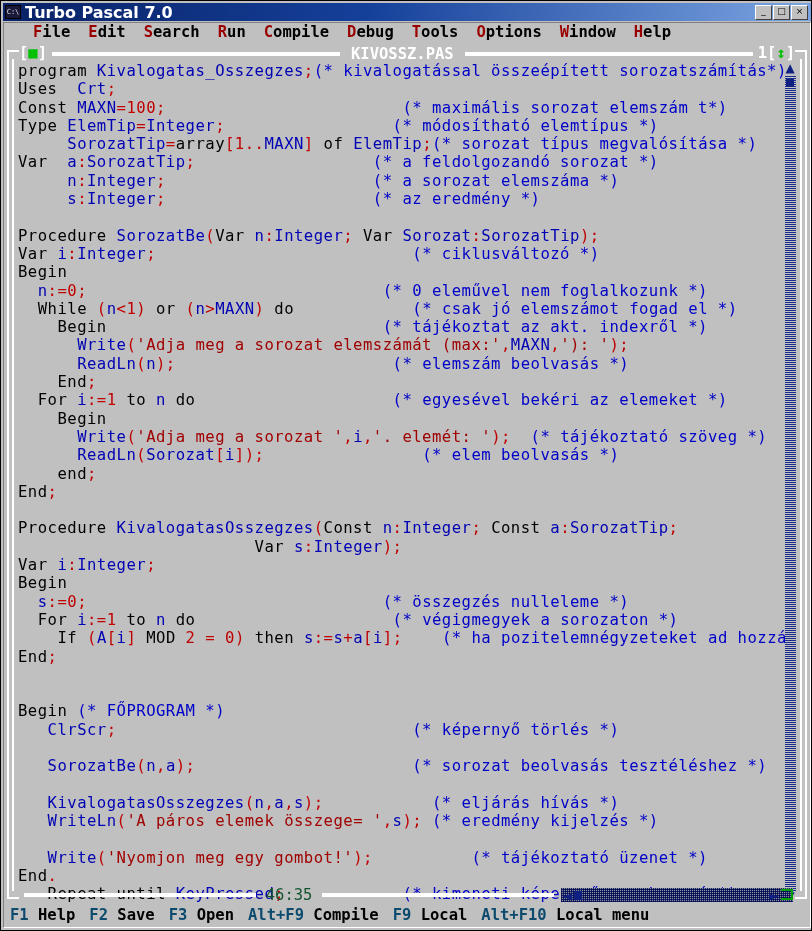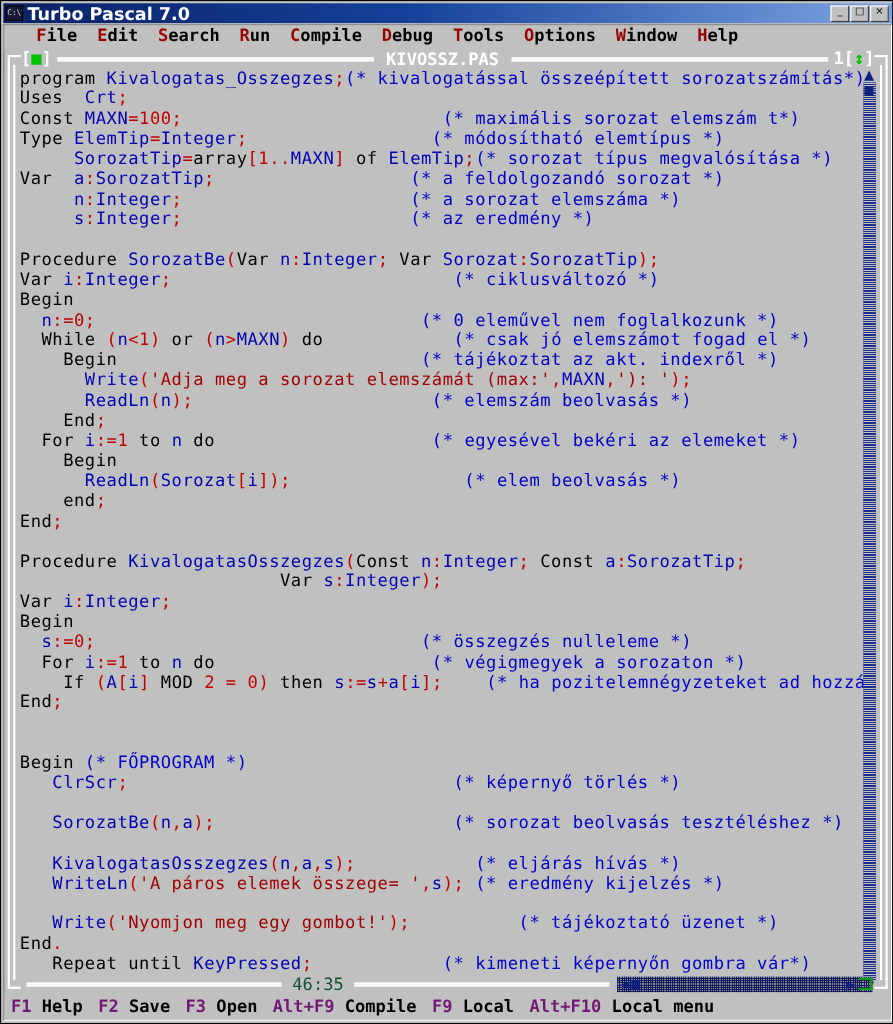--- a/index.html
+++ b/index.html
@@ -263,21 +263,21 @@
   }
   .sb-item {
     font-family: "DejaVu Sans Mono", "Liberation Mono", monospace;
     font-size: 15.5px;
     font-weight: bold;
     color: #000000;
     white-space: pre;
     margin-right: 14px;
     cursor: default;
   }
-  .sb-item .key { color: #701a75; }
+  .sb-item .key { color: #0c4a6e; }
 </style>
 </head>
 <body>
 
 <div id="app">
 
   <div id="titlebar">
     <div class="tb-icon">C:\</div>
     <div class="tb-title">Turbo Pascal 7.0</div>
     <div class="tb-spacer"></div>
@@ -333,20 +333,21 @@
           <div class="code-line"><span class="kw">Var </span><span class="id">i</span><span class="pn">:</span><span class="id">Integer</span><span class="pn">;</span><span class="">                          </span><span class="cm">(* ciklusváltozó *)</span></div>
           <div class="code-line"><span class="kw">Begin</span></div>
           <div class="code-line"><span class="">  </span><span class="id">n</span><span class="pn">:=</span><span class="num">0</span><span class="pn">;</span><span class="">                              </span><span class="cm">(* 0 eleművel nem foglalkozunk *)</span></div>
           <div class="code-line"><span class="">  </span><span class="kw">While </span><span class="pn">(</span><span class="id">n</span><span class="pn">&lt;</span><span class="num">1</span><span class="pn">) </span><span class="kw">or </span><span class="pn">(</span><span class="id">n</span><span class="pn">&gt;</span><span class="id">MAXN</span><span class="pn">) </span><span class="kw">do</span><span class="">            </span><span class="cm">(* csak jó elemszámot fogad el *)</span></div>
           <div class="code-line"><span class="">    </span><span class="kw">Begin</span><span class="">                            </span><span class="cm">(* tájékoztat az akt. indexről *)</span></div>
           <div class="code-line"><span class="">      </span><span class="id">Write</span><span class="pn">(</span><span class="st">'Adja meg a sorozat elemszámát (max:'</span><span class="pn">,</span><span class="id">MAXN</span><span class="pn">,</span><span class="st">'): '</span><span class="pn">);</span></div>
           <div class="code-line"><span class="">      </span><span class="id">ReadLn</span><span class="pn">(</span><span class="id">n</span><span class="pn">);</span><span class="">                      </span><span class="cm">(* elemszám beolvasás *)</span></div>
           <div class="code-line"><span class="">    </span><span class="kw">End</span><span class="pn">;</span></div>
           <div class="code-line"><span class="">  </span><span class="kw">For </span><span class="id">i</span><span class="pn">:=</span><span class="num">1</span><span class="kw"> to </span><span class="id">n</span><span class="kw"> do</span><span class="">                    </span><span class="cm">(* egyesével bekéri az elemeket *)</span></div>
           <div class="code-line"><span class="">    </span><span class="kw">Begin</span></div>
+          <div class="code-line"><span class="">      </span><span class="id">Write</span><span class="pn">(</span><span class="st">'Adja meg a sorozat '</span><span class="pn">,</span><span class="id">i</span><span class="pn">,</span><span class="st">'. elemét: '</span><span class="pn">);</span><span class="">  </span><span class="cm">(* tájékoztató szöveg *)</span></div>
           <div class="code-line"><span class="">      </span><span class="id">ReadLn</span><span class="pn">(</span><span class="id">Sorozat</span><span class="pn">[</span><span class="id">i</span><span class="pn">]);</span><span class="">                </span><span class="cm">(* elem beolvasás *)</span></div>
           <div class="code-line"><span class="">    </span><span class="kw">end</span><span class="pn">;</span></div>
           <div class="code-line"><span class="kw">End</span><span class="pn">;</span></div>
           <div class="code-line"> </div>
           <div class="code-line"><span class="kw">Procedure </span><span class="id">KivalogatasOsszegzes</span><span class="pn">(</span><span class="kw">Const </span><span class="id">n</span><span class="pn">:</span><span class="id">Integer</span><span class="pn">; </span><span class="kw">Const </span><span class="id">a</span><span class="pn">:</span><span class="id">SorozatTip</span><span class="pn">;</span></div>
           <div class="code-line"><span class="">                        </span><span class="kw">Var </span><span class="id">s</span><span class="pn">:</span><span class="id">Integer</span><span class="pn">);</span></div>
           <div class="code-line"><span class="kw">Var </span><span class="id">i</span><span class="pn">:</span><span class="id">Integer</span><span class="pn">;</span></div>
           <div class="code-line"><span class="kw">Begin</span></div>
           <div class="code-line"><span class="">  </span><span class="id">s</span><span class="pn">:=</span><span class="num">0</span><span class="pn">;</span><span class="">                              </span><span class="cm">(* összegzés nulleleme *)</span></div>
           <div class="code-line"><span class="">  </span><span class="kw">For </span><span class="id">i</span><span class="pn">:=</span><span class="num">1</span><span class="kw"> to </span><span class="id">n</span><span class="kw"> do</span><span class="">                    </span><span class="cm">(* végigmegyek a sorozaton *)</span></div>

